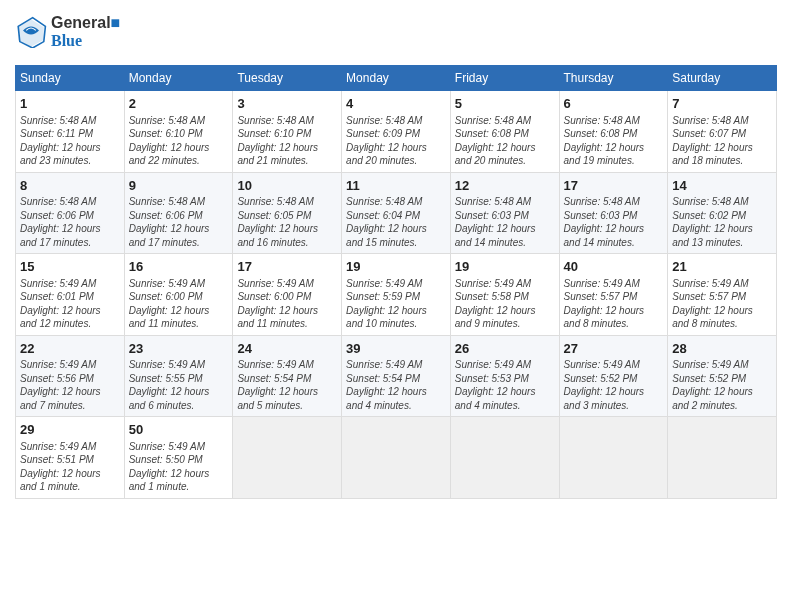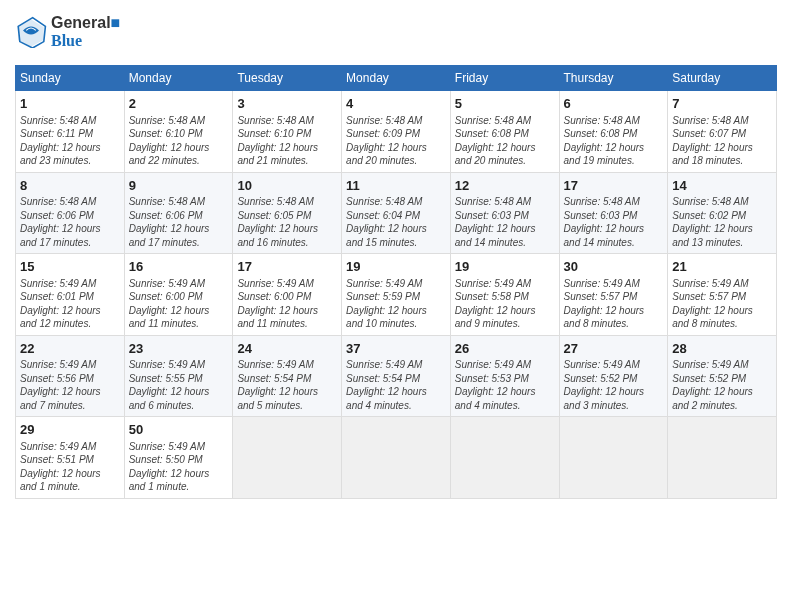--- a/index.html
+++ b/index.html
@@ -257,21 +257,21 @@
 and 10 minutes.</div>
           </td>
           <td>
             <span class="day-num">19</span>
             <div class="day-info" style="white-space: pre-line;">Sunrise: 5:49 AM
 Sunset: 5:58 PM
 Daylight: 12 hours
 and 9 minutes.</div>
           </td>
           <td>
-            <span class="day-num">30</span>
+            <span class="day-num">40</span>
             <div class="day-info" style="white-space: pre-line;">Sunrise: 5:49 AM
 Sunset: 5:57 PM
 Daylight: 12 hours
 and 8 minutes.</div>
           </td>
           <td>
             <span class="day-num">21</span>
             <div class="day-info" style="white-space: pre-line;">Sunrise: 5:49 AM
 Sunset: 5:57 PM
 Daylight: 12 hours
@@ -294,21 +294,21 @@
 and 6 minutes.</div>
           </td>
           <td>
             <span class="day-num">24</span>
             <div class="day-info" style="white-space: pre-line;">Sunrise: 5:49 AM
 Sunset: 5:54 PM
 Daylight: 12 hours
 and 5 minutes.</div>
           </td>
           <td>
-            <span class="day-num">37</span>
+            <span class="day-num">39</span>
             <div class="day-info" style="white-space: pre-line;">Sunrise: 5:49 AM
 Sunset: 5:54 PM
 Daylight: 12 hours
 and 4 minutes.</div>
           </td>
           <td>
             <span class="day-num">26</span>
             <div class="day-info" style="white-space: pre-line;">Sunrise: 5:49 AM
 Sunset: 5:53 PM
 Daylight: 12 hours

